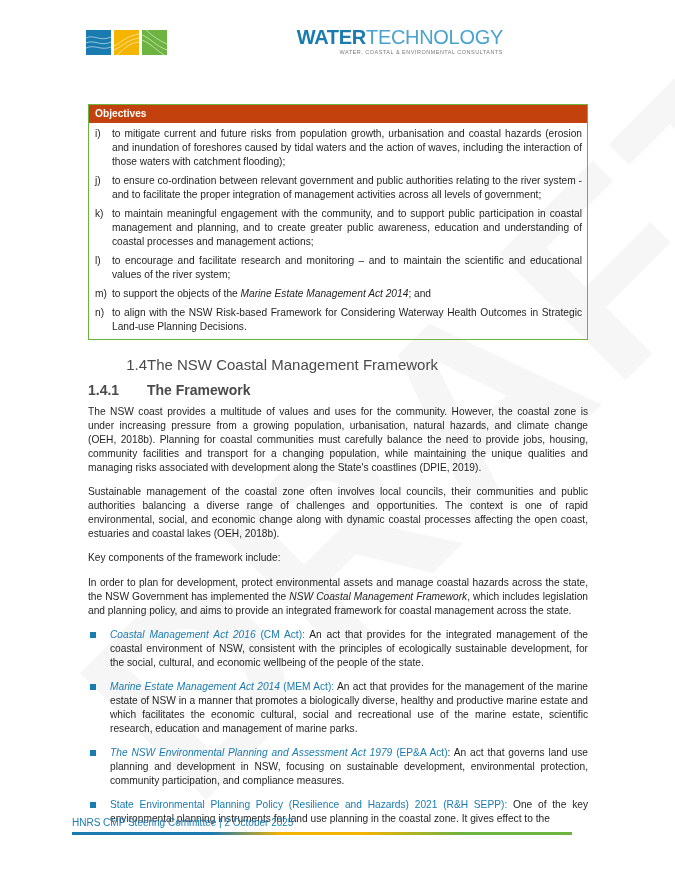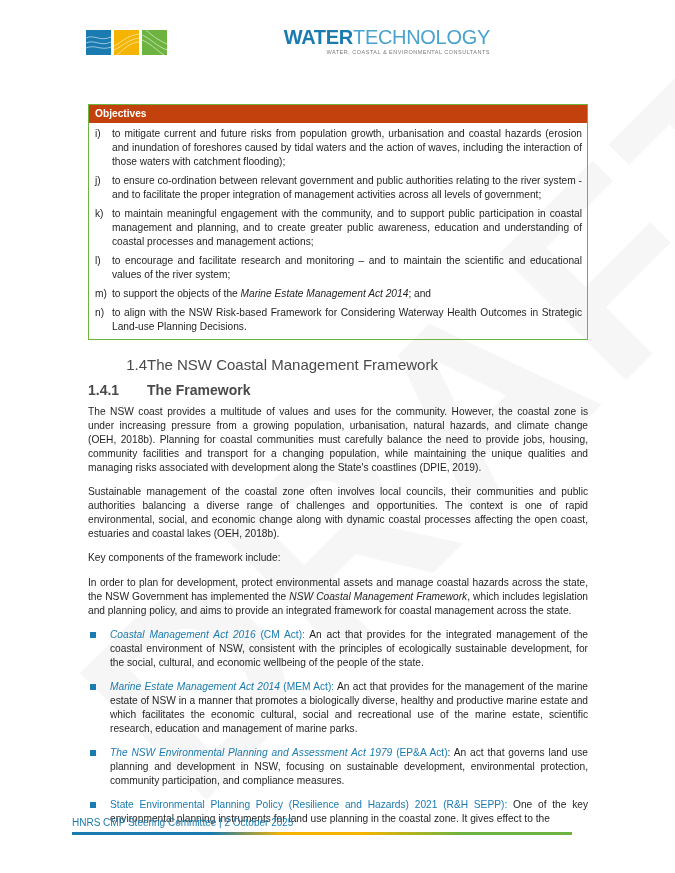--- a/index.html
+++ b/index.html
@@ -10,21 +10,21 @@
   .watermark {
     position: absolute; left: 40px; top: 180px; width: 620px; height: 560px;
     pointer-events: none; z-index: 0;
   }
   .watermark span {
     position: absolute; left: 0; top: 200px; width: 620px; text-align: center;
     font-size: 260px; font-weight: bold; color: rgba(0,0,0,0.035);
     transform: rotate(-45deg); letter-spacing: 10px;
     font-family: "Liberation Sans", sans-serif;
   }
-  .header { position: absolute; left: 0; top: 0; width: 578px; height: 90px; z-index: 1; }
+  .header { position: absolute; left: 0; top: 0; width: 578px; height: 90px; z-index: 1; padding-left: 13px; }
   .logo-tiles { position: absolute; left: 86px; top: 30px; display: flex; gap: 3px; }
   .tile { width: 25px; height: 25px; position: relative; overflow: hidden; }
   .tile svg { position: absolute; left: 0; top: 0; }
   .brand { position: absolute; right: 88px; top: 27px; text-align: right; }
   .brand-name { font-size: 20px; line-height: 20px; letter-spacing: -0.3px; }
   .brand-name b { color: #1a7bb0; font-weight: bold; }
   .brand-name span { color: #4aa3cf; font-weight: normal; }
   .brand-tag { font-size: 5.5px; color: #7a7a7a; letter-spacing: 0.5px; margin-top: 2px; }
 
   .content { position: absolute; left: 88px; top: 104px; width: 500px; z-index: 1; font-size: 10.2px; line-height: 14px; }

